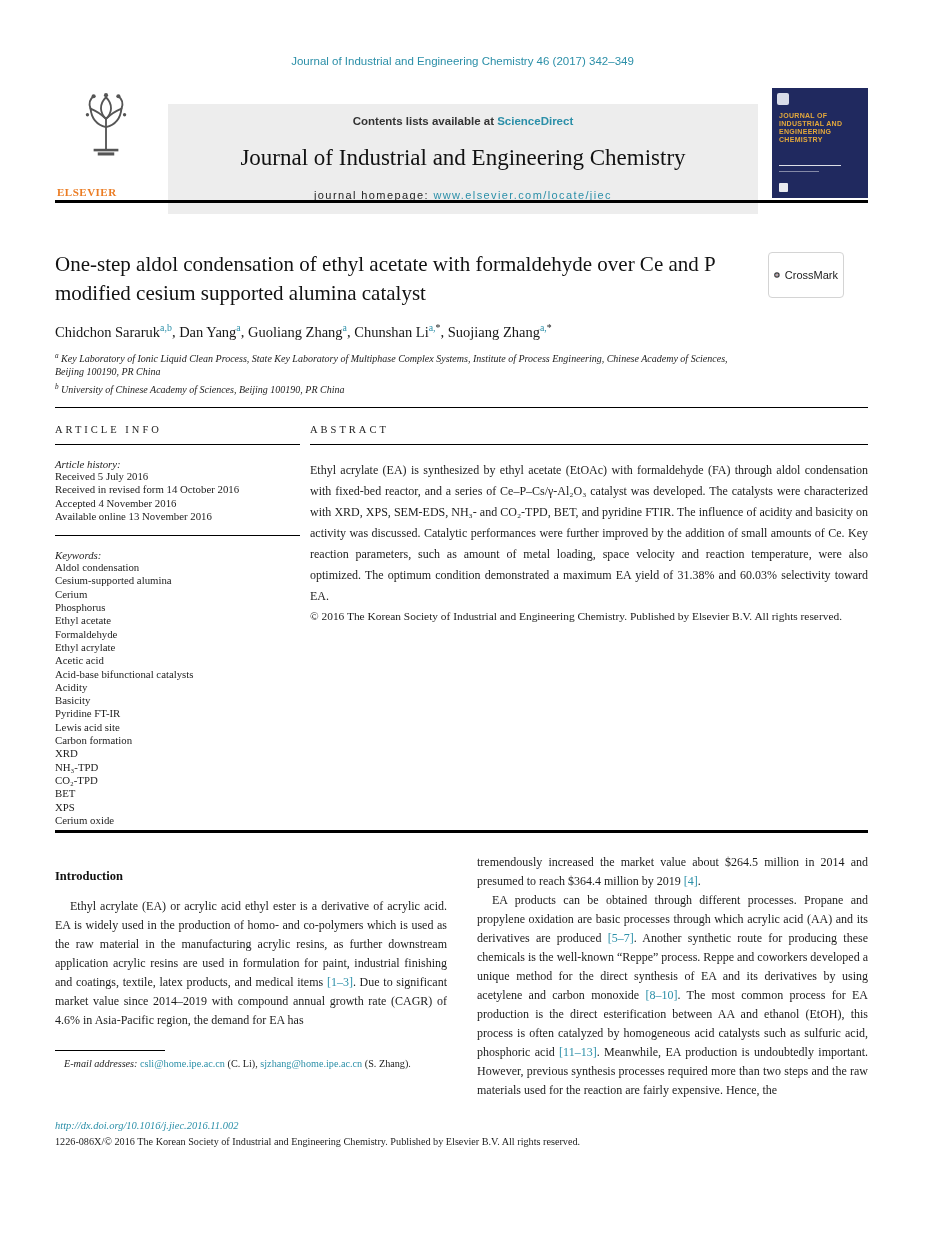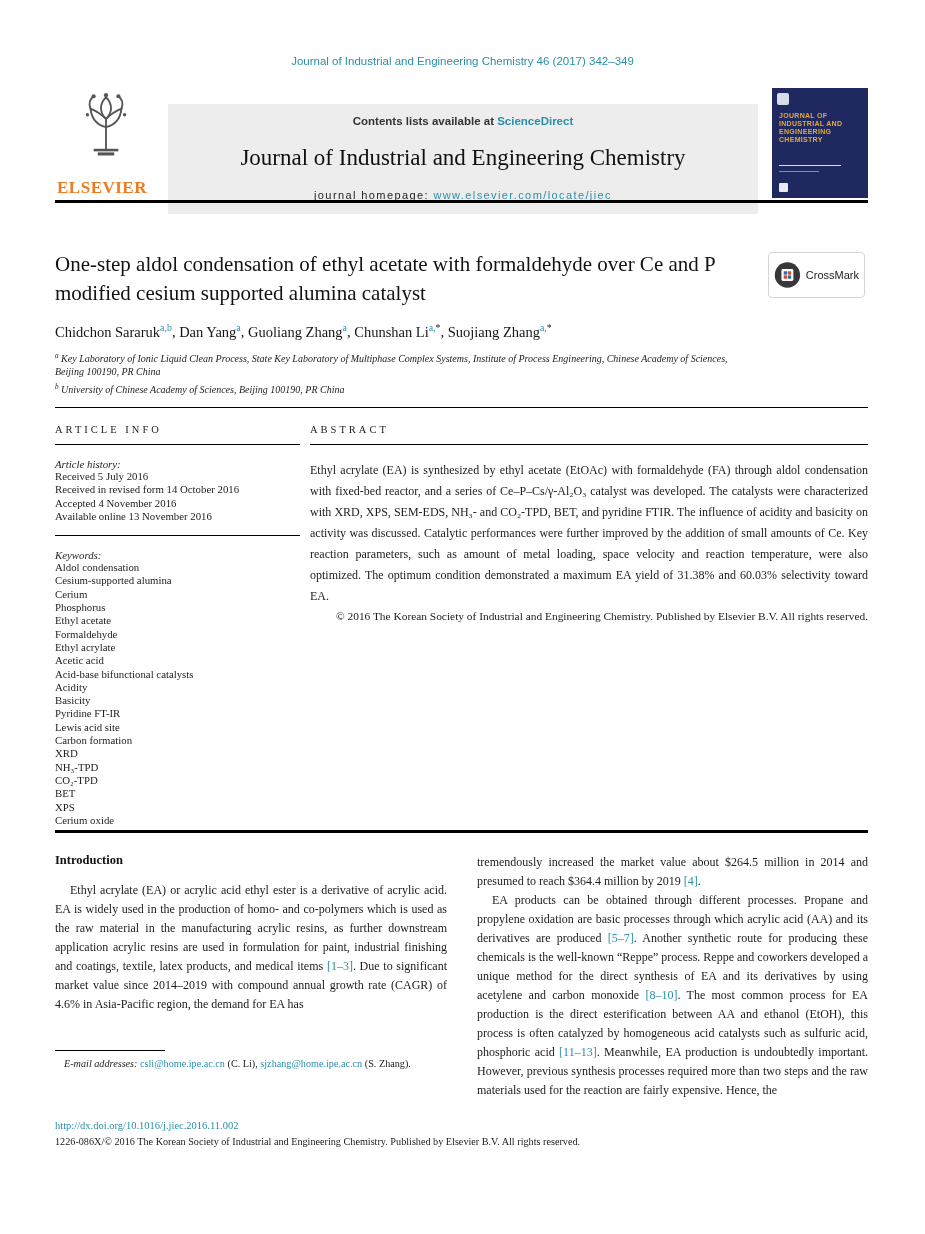--- a/index.html
+++ b/index.html
@@ -17,21 +17,21 @@
 
   
   .journal-ref { position: absolute; top: 55px; left: 0; width: 925px; text-align: center;
     font-family: "Liberation Sans", "DejaVu Sans", sans-serif; font-size: 11.5px; color: #2b8fa8; }
 
   
   .masthead { position: absolute; top: 88px; left: 55px; width: 813px; height: 110px; }
   .mast-logo { position: absolute; top: 0; left: 0; width: 112px; height: 110px; }
   .mast-logo svg { position: absolute; top: 2px; left: 20px; }
   .elsevier-word { position: absolute; bottom: 0px; left: 2px; width: 108px;
-    color: #eb7c23; font-weight: 700; font-size: 17px; letter-spacing: 0.5px; }
+    color: #eb7c23; font-weight: 700; font-size: 11px; letter-spacing: 0.5px; }
   .mast-center { position: absolute; top: 16px; left: 113px; width: 590px; height: 110px;
     background: #ededed; display: flex; flex-direction: column; align-items: center;
     justify-content: space-between; padding: 11px 0 13px; }
   .contents-line { font-family: "Liberation Sans", "DejaVu Sans", sans-serif; font-size: 11.5px;
     font-weight: 700; color: #333; }
   .mast-title { font-size: 23px; color: #111; }
   .homepage-line { font-family: "Liberation Sans", "DejaVu Sans", sans-serif; font-size: 11px;
     letter-spacing: 1.4px; color: #222; }
   .homepage-line .teal { font-weight: 400; }
   .mast-cover { position: absolute; top: 0; left: 717px; width: 96px; height: 110px;
@@ -49,21 +49,21 @@
     background: rgba(255,255,255,0.9); border-radius: 1px; }
 
   .rule { position: absolute; background: #000; }
   .rule-a { top: 200px; left: 55px; width: 813px; height: 3px; }
   .rule-b { top: 407px; left: 55px; width: 813px; height: 1px; }
   .rule-c { top: 830px; left: 55px; width: 813px; height: 3px; }
 
   
   .article-title { position: absolute; top: 250px; left: 55px; width: 710px;
     font-size: 21px; line-height: 28.5px; color: #121212; }
-  .crossmark { position: absolute; top: 252px; left: 768px; width: 97px; height: 46px;
+  .crossmark { position: absolute; top: 252px; left: 768px; width: 76px; height: 46px;
     border: 1px solid #d4d4d4; border-radius: 4px; background: #fff;
     display: flex; align-items: center; gap: 5px; padding: 5px; }
   .cm-label { font-family: "Liberation Sans", "DejaVu Sans", sans-serif; font-size: 11px; color: #222; }
 
   
   .authors { position: absolute; top: 322px; left: 55px; width: 760px; font-size: 14.5px; color: #161616; }
   .authors sup { font-size: 68%; }
   .affiliations { position: absolute; top: 350px; left: 55px; width: 695px;
     font-size: 10px; font-style: italic; line-height: 12.6px; color: #222; }
   .affil { margin-bottom: 2px; }
@@ -71,36 +71,36 @@
 
   
   .info-col { position: absolute; top: 424px; left: 55px; width: 245px; }
   .abstract-col { position: absolute; top: 424px; left: 310px; width: 558px; }
   .col-heading { font-size: 10.5px; letter-spacing: 3px; color: #222; }
   .col-rule { height: 1px; background: #000; margin-top: 9px; }
   .history-label, .keywords-label { font-style: italic; font-size: 10.8px; margin-top: 13px; }
   .info-line { font-size: 10.8px; line-height: 13.3px; }
   .kw-rule { height: 1px; background: #000; margin-top: 12px; }
   .abstract-text { margin-top: 15px; font-size: 12px; line-height: 21px; text-align: justify; color: #1b1b1b; }
-  .abstract-copyright { font-size: 11.4px; line-height: 14.4px; text-align: right; margin-top: 2px; color: #1b1b1b; }
+  .abstract-copyright { font-size: 11.4px; line-height: 14.4px; text-align: left; margin-top: 2px; color: #1b1b1b; }
 
   
   .body-left { position: absolute; top: 853px; left: 55px; width: 392px; }
   .body-right { position: absolute; top: 853px; left: 477px; width: 391px; }
-  .section-heading { font-size: 12.5px; font-weight: 700; margin: 0 0 13px 0; color: #111; }
+  .section-heading { font-size: 12.5px; font-weight: 700; margin: 16px 0 13px 0; color: #111; }
   .para { font-size: 12px; line-height: 19px; text-align: justify; margin: 0; color: #1b1b1b; }
   .indent { text-indent: 15px; }
 
   
   .footnote { position: absolute; top: 1050px; left: 55px; width: 372px; }
   .footnote-rule { width: 110px; height: 1px; background: #000; margin-bottom: 6px; }
   .fn-line { font-size: 10.2px; line-height: 13px; text-indent: 9px; color: #1b1b1b; }
 
   
-  .footer-doi { position: absolute; top: 1120px; left: 55px; font-size: 10.5px; }
+  .footer-doi { position: absolute; top: 1120px; left: 55px; font-size: 10.5px; font-style: italic; }
   .footer-issn { position: absolute; top: 1136px; left: 55px; font-size: 10.2px; color: #1b1b1b; }
 </style>
 </head>
 <body>
 
 <div class="page">
 
   <a class="journal-ref">Journal of Industrial and Engineering Chemistry 46 (2017) 342–349</a>
 
   <div class="masthead">

